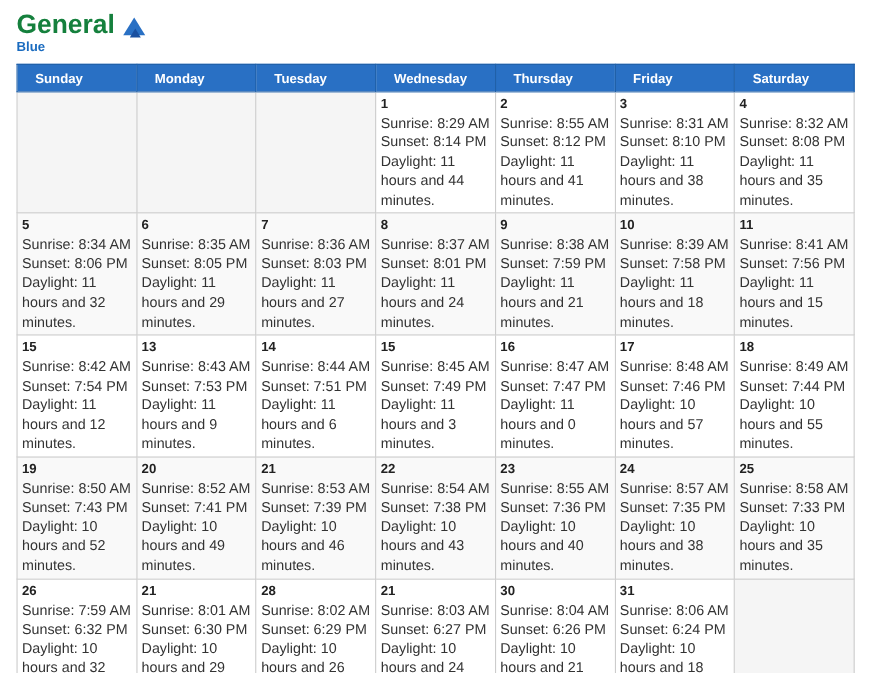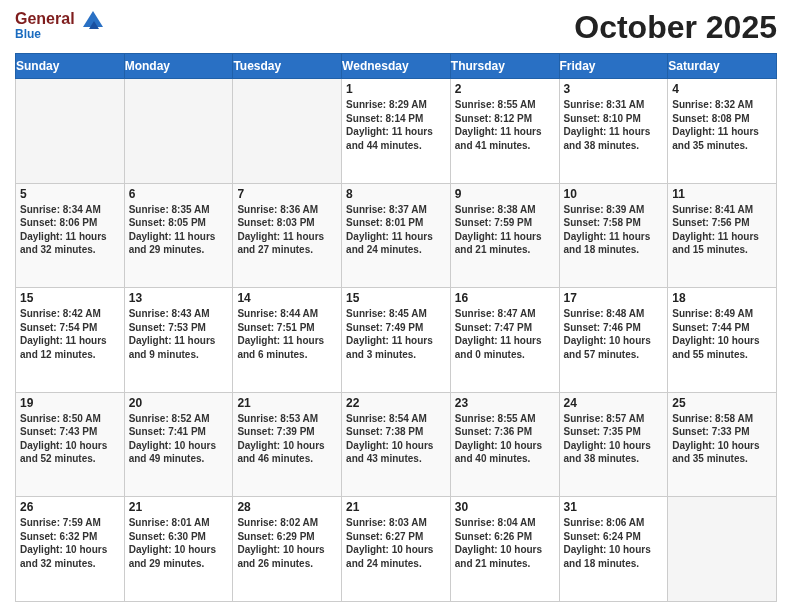--- a/index.html
+++ b/index.html
@@ -27,23 +27,23 @@
       display: flex;
       align-items: center;
       gap: 0;
     }
     .logo-text {
       display: flex;
       flex-direction: column;
       line-height: 1.1;
     }
     .logo-general {
-      font-size: 16px;
-      font-weight: bold;
-      color: #7f1d1d;
+      font-size: 24px;
+      font-weight: bold;
+      color: #15803d;
     }
     .logo-blue {
       font-size: 12px;
       font-weight: bold;
       color: #1a6bbf;
     }
     .logo-icon {
       width: 28px;
       height: 28px;
       margin-left: 4px;
@@ -67,21 +67,21 @@
       border: 1px solid #ccc;
       border-collapse: collapse;
       width: 100%;
       table-layout: fixed;
     }
     .calendar th {
       background-color: #2970c4;
       color: white;
       font-size: 12px;
       font-weight: bold;
-      padding: 5px 0;
+      padding: 5px 16px;
       text-align: left;
       border: 1px solid #2060a8;
     }
     .calendar td {
       border: 1px solid #ccc;
       vertical-align: top;
       padding: 3px 4px;
       font-size: 10px;
       color: #333;
       background: #fff;
@@ -91,24 +91,23 @@
       background: #f9f9f9;
     }
     .day-num {
       font-size: 12px;
       font-weight: bold;
       color: #222;
       display: block;
       margin-bottom: 2px;
     }
     .day-info {
-      font-size: 10px;
+      font-size: 13px;
       color: #333;
       line-height: 1.35;
-      font-weight: bold;
     }
     .empty-cell {
       background: #f5f5f5 !important;
     }
   </style>
 </head>
 <body>
 
 <div class="page">
   <div class="header">
@@ -116,21 +115,20 @@
       <div class="logo-text">
         <span class="logo-general">General</span>
         <span class="logo-blue">Blue</span>
       </div>
       <svg class="logo-icon" viewBox="0 0 28 28" xmlns="http://www.w3.org/2000/svg">
         <polygon points="4,20 14,4 24,20" fill="#2970c4"></polygon>
         <polygon points="10,22 20,22 15,14" fill="#1a50a0"></polygon>
       </svg>
     </div>
     <div class="title-block">
-      <div class="month-title">October 2025</div>
     </div>
   </div>
 
   <table class="calendar">
     <thead>
       <tr>
         <th>Sunday</th>
         <th>Monday</th>
         <th>Tuesday</th>
         <th>Wednesday</th>

